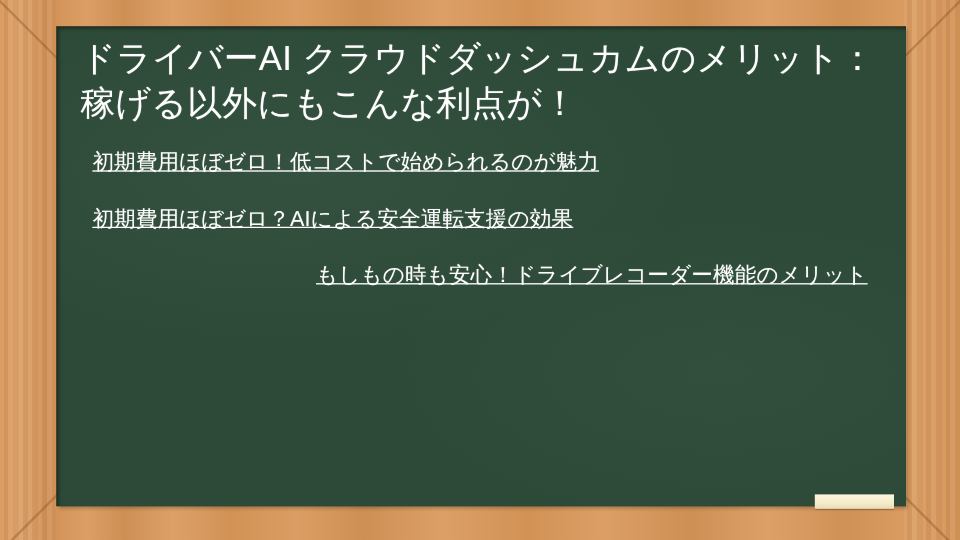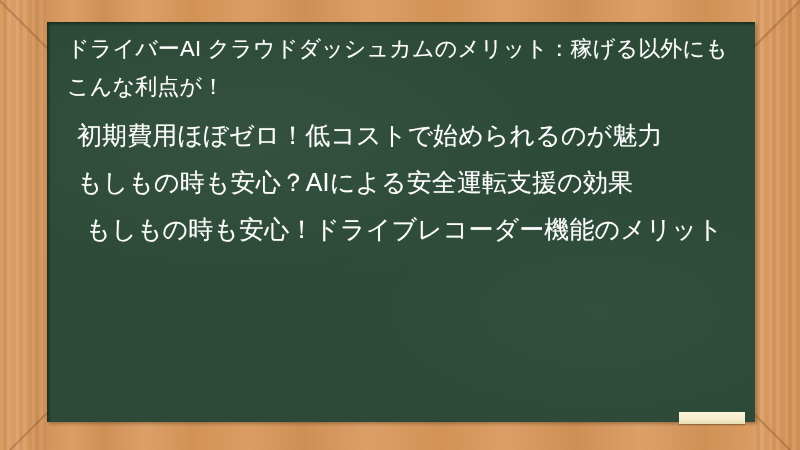--- a/index.html
+++ b/index.html
@@ -92,44 +92,45 @@
     box-shadow:
       inset 2px 2px 3px rgba(0,0,0,0.40),
       2px 2px 3px rgba(0,0,0,0.25);
     padding: 0 20px 0 18px;
     overflow: hidden;
   }
 
   
   #board-title {
     color: #ffffff;
-    font-size: 22px;
+    font-size: 29px;
     line-height: 38px;
     font-weight: 400;
     letter-spacing: 0.2px;
     margin: 0;
     padding: 8px 2px 0 2px;
     white-space: pre-wrap;
     text-shadow: 0 0 1px rgba(255,255,255,0.35);
   }
 
   
   #board-list {
     list-style: none;
     margin: 14px 0 0 0;
     padding: 0 12px 0 12px;
   }
   #board-list li {
     color: #ffffff;
-    font-size: 25px;
+    font-size: 18px;
     line-height: 31px;
     font-weight: 400;
     letter-spacing: 0.1px;
     margin: 0 0 16px 0;
     text-shadow: 0 0 1px rgba(255,255,255,0.3);
+    text-decoration: underline;
   }
   #board-list li:last-child { margin-bottom: 0; text-align: right; }
 
   
   #chalk-piece {
     position: absolute;
     left: 679px;
     top: 412px;
     width: 66px;
     height: 12px;
@@ -149,21 +150,21 @@
   <span class="frame-miter tr"></span>
   <span class="frame-miter bl"></span>
   <span class="frame-miter br"></span>
 
   <div id="chalkboard-surface">
 
     <h1 id="board-title">ドライバーAI クラウドダッシュカムのメリット：稼げる以外にもこんな利点が！</h1>
 
     <ul id="board-list">
       <li>初期費用ほぼゼロ！低コストで始められるのが魅力</li>
-      <li>もしもの時も安心？AIによる安全運転支援の効果</li>
+      <li>初期費用ほぼゼロ？AIによる安全運転支援の効果</li>
       <li>もしもの時も安心！ドライブレコーダー機能のメリット</li>
     </ul>
 
   </div>
 
   <span id="chalk-piece"></span>
 
 </div>
 
 </body></html>

